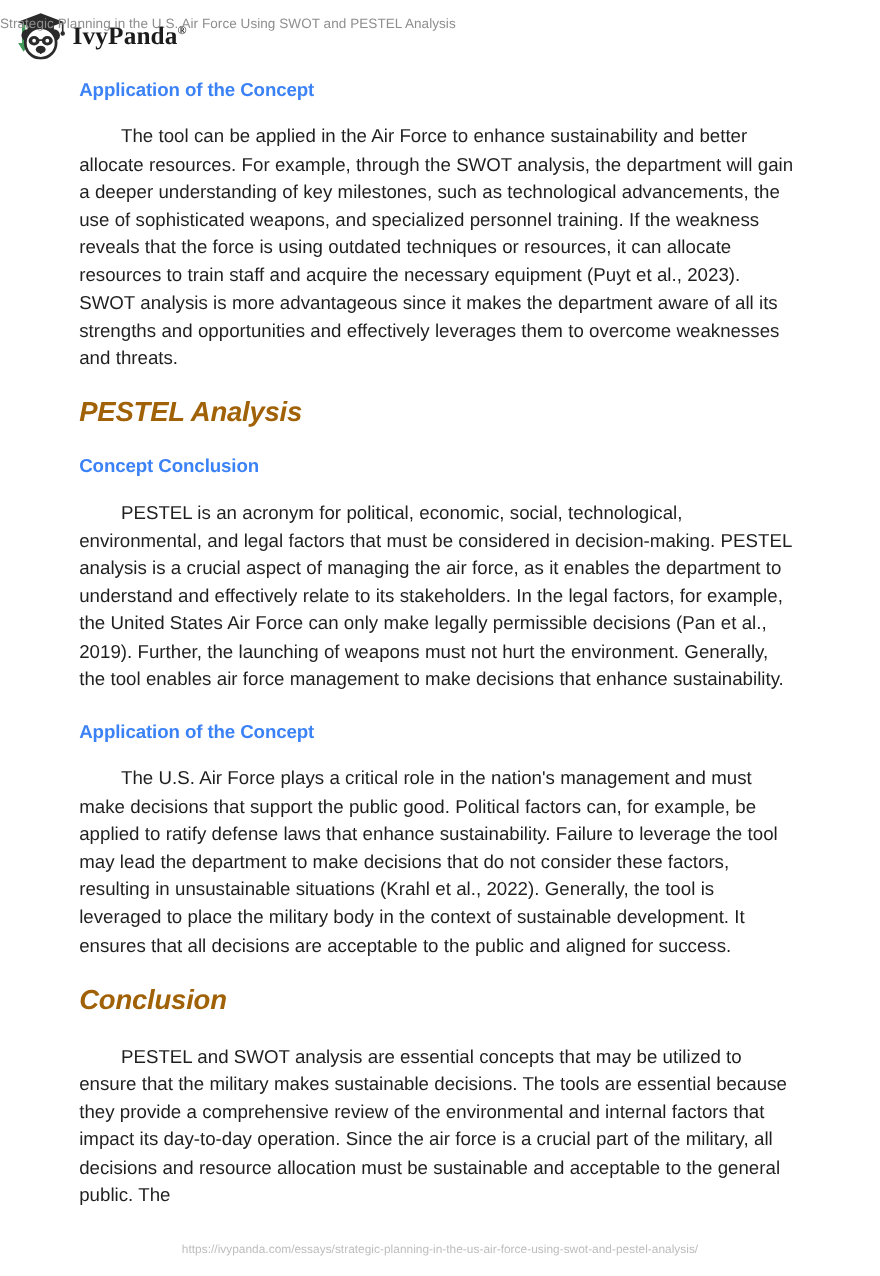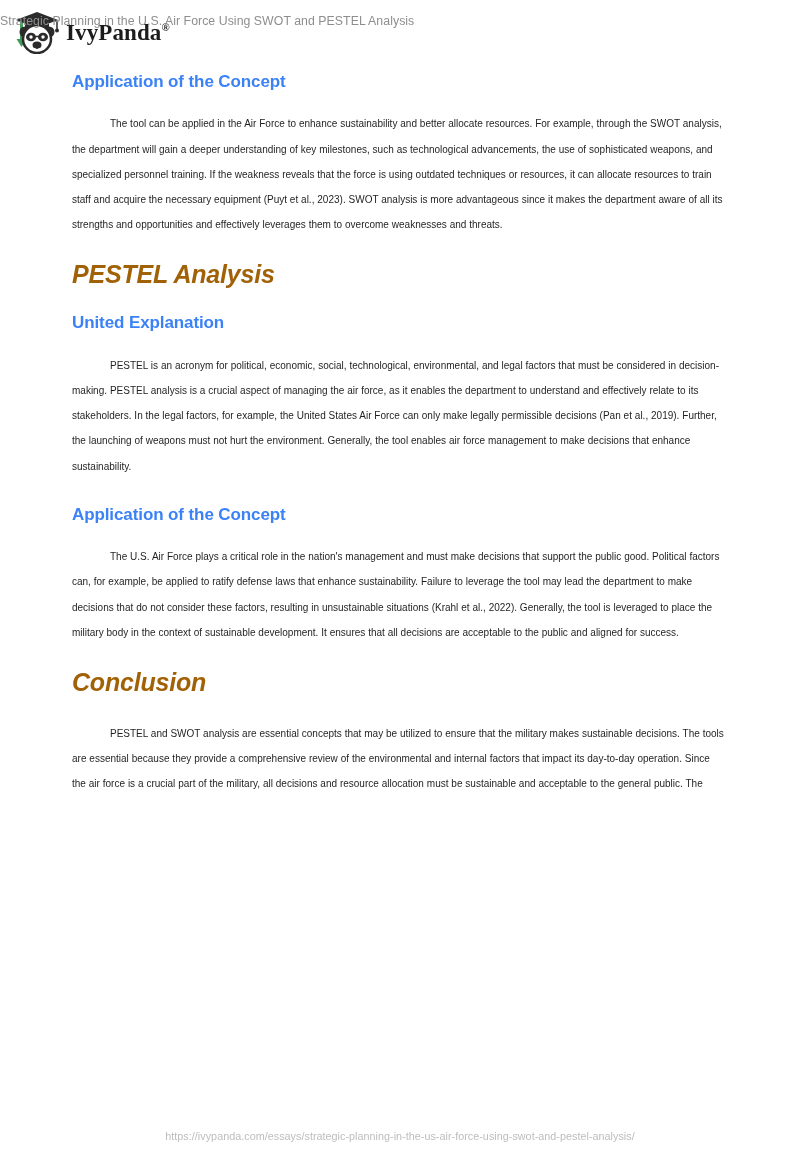--- a/index.html
+++ b/index.html
@@ -89,21 +89,21 @@
   }
   h2.doc-h2 {
     font-size: 17px;
     font-weight: 700;
     color: #3b82f6;
     margin: 0;
     letter-spacing: -0.1px;
     line-height: 1.2;
   }
   p.doc-p {
-    font-size: 10px;
+    font-size: 17px;
     line-height: 25.2px;
     color: #1f1f1f;
     margin: 0;
     text-indent: 38px;
     text-align: left;
     word-spacing: 0.1px;
   }
 
   
   .blk-h2-first { margin-top: 0; }
@@ -168,21 +168,21 @@
 
     <h2 class="doc-h2 blk-h2-first">Application of the Concept</h2>
     <div class="sp-after-h2"></div>
     <p class="doc-p">The tool can be applied in the Air Force to enhance sustainability and better allocate resources. For example, through the SWOT analysis, the department will gain a deeper understanding of key milestones, such as technological advancements, the use of sophisticated weapons, and specialized personnel training. If the weakness reveals that the force is using outdated techniques or resources, it can allocate resources to train staff and acquire the necessary equipment (Puyt et al., 2023). SWOT analysis is more advantageous since it makes the department aware of all its strengths and opportunities and effectively leverages them to overcome weaknesses and threats.</p>
 
     <div class="sp-before-h1"></div>
 
     <h1 class="doc-h1">PESTEL Analysis</h1>
     <div class="sp-after-h1"></div>
 
-    <h2 class="doc-h2">United Explanation</h2>
+    <h2 class="doc-h2">Concept Conclusion</h2>
     <div class="sp-after-h2"></div>
     <p class="doc-p">PESTEL is an acronym for political, economic, social, technological, environmental, and legal factors that must be considered in decision-making. PESTEL analysis is a crucial aspect of managing the air force, as it enables the department to understand and effectively relate to its stakeholders. In the legal factors, for example, the United States Air Force can only make legally permissible decisions (Pan et al., 2019). Further, the launching of weapons must not hurt the environment. Generally, the tool enables air force management to make decisions that enhance sustainability.</p>
 
     <div class="sp-before-h2"></div>
 
     <h2 class="doc-h2">Application of the Concept</h2>
     <div class="sp-after-h2"></div>
     <p class="doc-p">The U.S. Air Force plays a critical role in the nation's management and must make decisions that support the public good. Political factors can, for example, be applied to ratify defense laws that enhance sustainability. Failure to leverage the tool may lead the department to make decisions that do not consider these factors, resulting in unsustainable situations (Krahl et al., 2022). Generally, the tool is leveraged to place the military body in the context of sustainable development. It ensures that all decisions are acceptable to the public and aligned for success.</p>
 
     <div class="sp-before-h1"></div>

